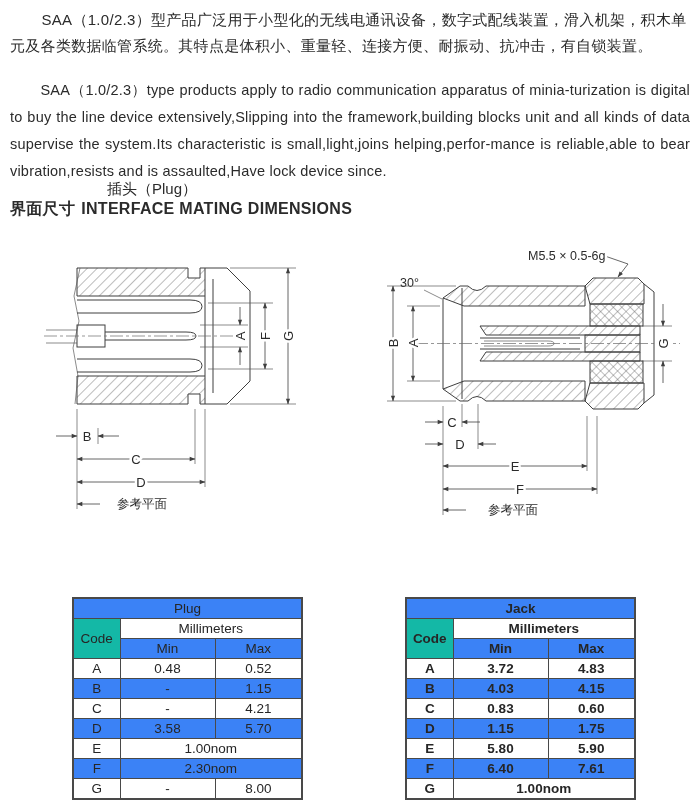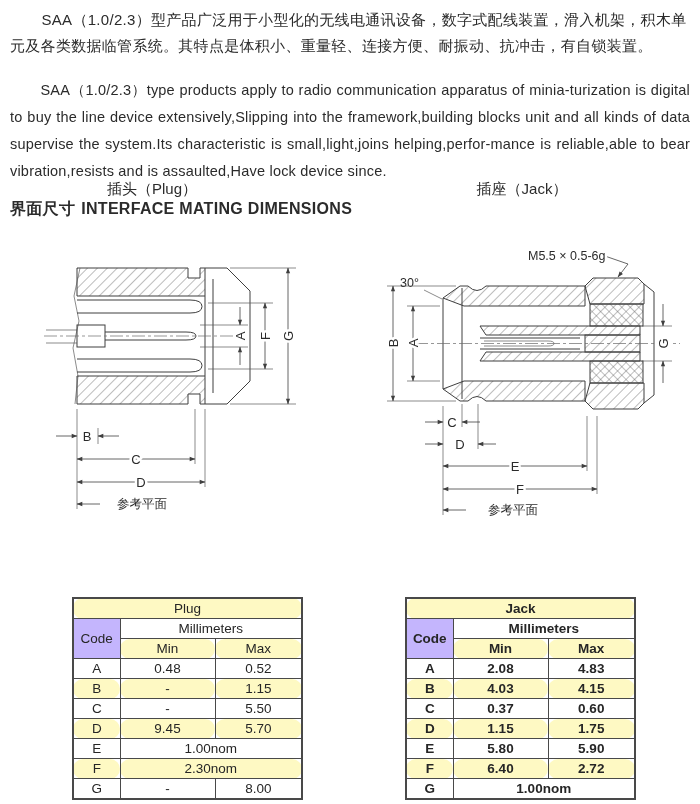--- a/index.html
+++ b/index.html
@@ -32,37 +32,36 @@
   }
   svg text.small{font-size:12.5px;}
   .dim-table{
     position:absolute;top:597px;border-collapse:collapse;table-layout:fixed;
     width:229px;font-size:13.5px;text-align:center;background:#fff;
     border:2px solid #494949;color:#262626;
   }
   .dim-table.plug{left:72px;}
   .dim-table.jack{left:405px;font-weight:bold;}
   .dim-table td{border:1px solid #494949;height:19px;padding:0 2px;overflow:hidden;}
-  .dim-table tr.shaded td{background:#fef9c3;border-radius:10px;}
-  .dim-table td.code-cell{background:#c4b5fd;}
+  .dim-table tr.shaded td{background:#3b82f6;}
+  .dim-table td.code-cell{background:#14b8a6;}
 </style>
 </head>
 <body>
 
 <div class="page">
 
   <div class="para zh">SAA（1.0/2.3）型产品广泛用于小型化的无线电通讯设备，数字式配线装置，滑入机架，积木单元及各类数据临管系统。其特点是体积小、重量轻、连接方便、耐振动、抗冲击，有自锁装置。</div>
   <div class="para en">SAA（1.0/2.3）type products apply to radio communication apparatus of minia-turization is digital to buy the line device extensively,Slipping into the framework,building blocks unit and all kinds of data supervise the system.Its characteristic is small,light,joins helping,perfor-mance is reliable,able to bear vibration,resists and is assaulted,Have lock device since.</div>
 
   <div class="section-heading">
     <span class="zh">界面尺寸</span><span class="en">INTERFACE MATING DIMENSIONS</span>
   </div>
 
   <div class="fig-caption plug">插头（Plug）</div>
-  <div class="fig-caption jack">插座（Jack）</div>
 
   <svg class="fig plug" width="340" height="300" viewBox="0 0 340 300">
     <defs>
       <pattern id="hp" patternUnits="userSpaceOnUse" width="7" height="7" patternTransform="rotate(-45)">
         <line x1="0" y1="0" x2="7" y2="0" stroke="#6a6a6a" stroke-width="0.9"></line>
       </pattern>
       <marker id="arp" viewBox="0 0 10 10" refX="9.5" refY="5" markerWidth="10" markerHeight="7" orient="auto-start-reverse">
         <path d="M0,1.2 L10,5 L0,8.8 Z" fill="#3f3f3f"></path>
       </marker>
     </defs>
@@ -243,25 +242,25 @@
       <td>0.52</td>
     </tr>
     <tr class="shaded">
       <td>B</td>
       <td>-</td>
       <td>1.15</td>
     </tr>
     <tr>
       <td>C</td>
       <td>-</td>
-      <td>5.50</td>
+      <td>4.21</td>
     </tr>
     <tr class="shaded">
       <td>D</td>
-      <td>9.45</td>
+      <td>3.58</td>
       <td>5.70</td>
     </tr>
     <tr>
       <td>E</td>
       <td colspan="2">1.00nom</td>
     </tr>
     <tr class="shaded">
       <td>F</td>
       <td colspan="2">2.30nom</td>
     </tr>
@@ -286,47 +285,47 @@
     <tr>
       <td rowspan="2" class="code-cell">Code</td>
       <td colspan="2">Millimeters</td>
     </tr>
     <tr class="shaded">
       <td>Min</td>
       <td>Max</td>
     </tr>
     <tr>
       <td>A</td>
-      <td>2.08</td>
+      <td>3.72</td>
       <td>4.83</td>
     </tr>
     <tr class="shaded">
       <td>B</td>
       <td>4.03</td>
       <td>4.15</td>
     </tr>
     <tr>
       <td>C</td>
-      <td>0.37</td>
+      <td>0.83</td>
       <td>0.60</td>
     </tr>
     <tr class="shaded">
       <td>D</td>
       <td>1.15</td>
       <td>1.75</td>
     </tr>
     <tr>
       <td>E</td>
       <td>5.80</td>
       <td>5.90</td>
     </tr>
     <tr class="shaded">
       <td>F</td>
       <td>6.40</td>
-      <td>2.72</td>
+      <td>7.61</td>
     </tr>
     <tr>
       <td>G</td>
       <td colspan="2">1.00nom</td>
     </tr>
   </tbody>
     </table>
 
 </div>
 

